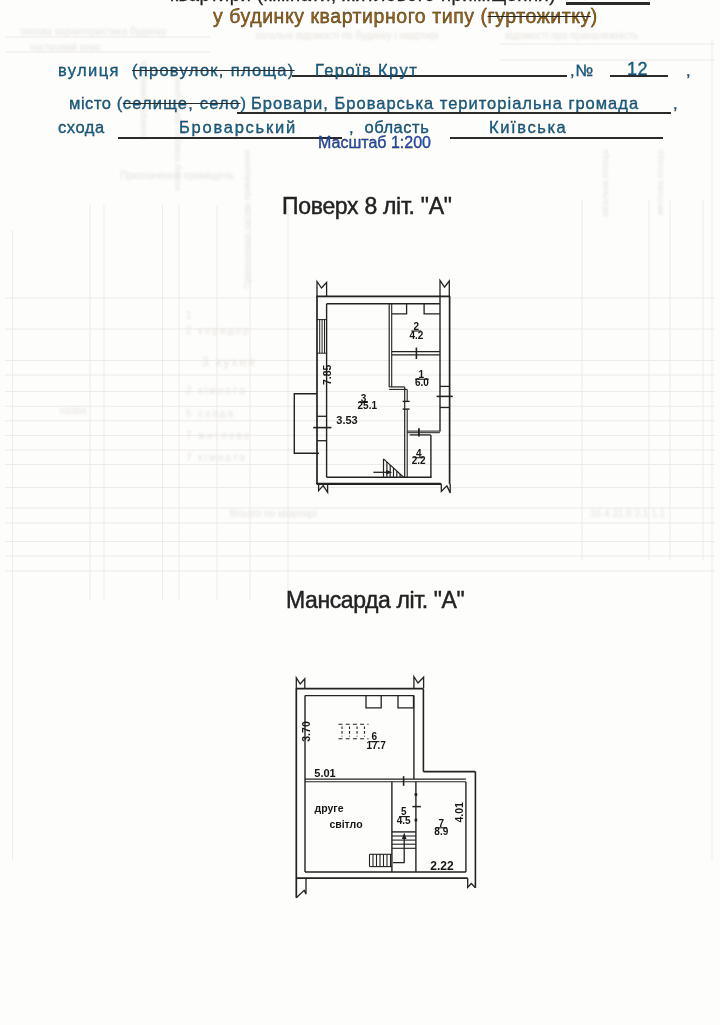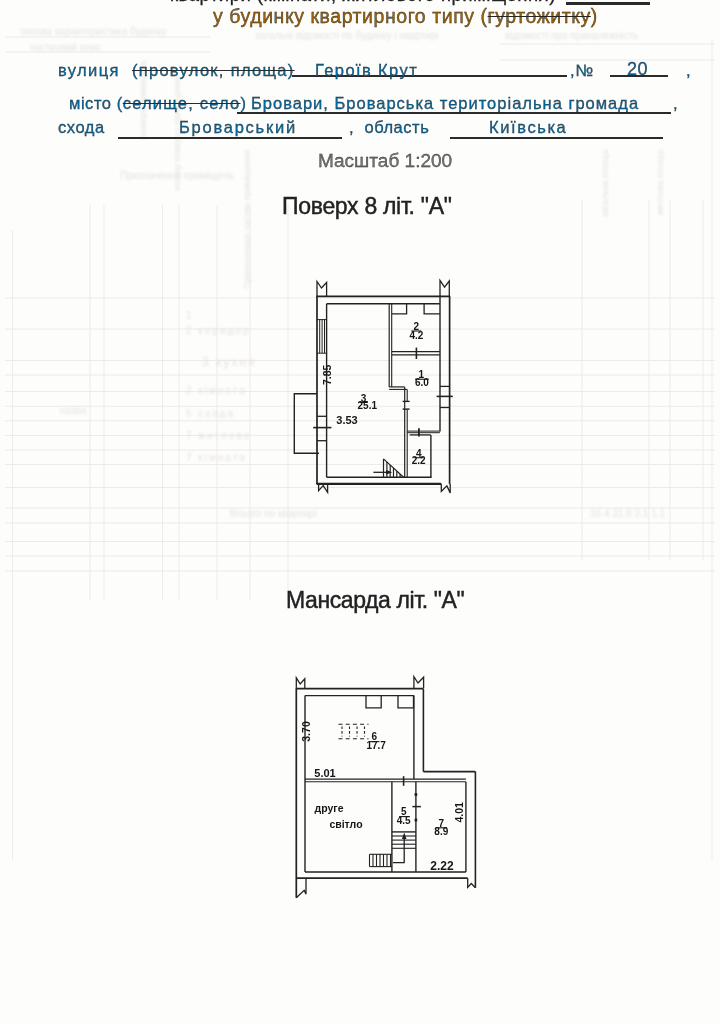--- a/index.html
+++ b/index.html
@@ -84,21 +84,21 @@
 <div class="abs doc" style="left:58px;top:61px;letter-spacing:1.4px">вулиця&nbsp; <span class="strike" style="letter-spacing:1.3px">(провулок, площа)</span></div>
 
 <div class="abs ul" style="left:292px;top:75.3px;width:275px"></div>
 
 <div class="abs doc" style="left:315px;top:61px;letter-spacing:1.4px">Героїв Крут</div>
 
 <div class="abs doc" style="left:570px;top:61px">,№</div>
 
 <div class="abs ul" style="left:610px;top:75.3px;width:58px"></div>
 
-<div class="abs doc" style="left:627px;top:59.5px;font-size:18px">20</div>
+<div class="abs doc" style="left:627px;top:59.5px;font-size:18px">12</div>
 
 <div class="abs doc" style="left:686px;top:61px">,</div>
 
 <div class="abs doc" style="left:69px;top:94px">місто (<span class="strike" style="letter-spacing:1.2px">селище, село</span>)</div>
 
 <div class="abs ul" style="left:237px;top:111.8px;width:434px"></div>
 
 <div class="abs doc" style="left:251px;top:94px;font-size:16.5px;letter-spacing:1.0px">Бровари, Броварська територіальна громада</div>
 
 <div class="abs doc" style="left:673px;top:94px">,</div>
@@ -108,21 +108,21 @@
 <div class="abs ul" style="left:118px;top:137.2px;width:224px"></div>
 
 <div class="abs doc" style="left:179px;top:118px;letter-spacing:1.75px">Броварський</div>
 
 <div class="abs doc" style="left:349px;top:118px">,&nbsp; область</div>
 
 <div class="abs ul" style="left:450px;top:137.2px;width:213px"></div>
 
 <div class="abs doc" style="left:489px;top:118px;letter-spacing:1.6px">Київська</div>
 
-<div class="abs" style="left:318px;top:150px;font-size:19px;letter-spacing:0px;color:#737373;-webkit-text-stroke:0.3px #242424">Масштаб 1:200</div>
+<div class="abs" style="left:318px;top:134px;font-size:16px;letter-spacing:0px;color:#1d4ed8;-webkit-text-stroke:0.3px #242424">Масштаб 1:200</div>
 
 <div class="abs" style="left:282px;top:193px;font-size:23px;letter-spacing:-0.3px;color:#222;-webkit-text-stroke:0.45px #222">Поверх 8 літ. "А"</div>
 
 <div class="abs" style="left:286px;top:586.5px;font-size:23px;letter-spacing:-0.4px;color:#222;-webkit-text-stroke:0.45px #222">Мансарда літ. "А"</div>
 
 <svg width="720" height="1025" viewBox="0 0 720 1025" fill="none" stroke="#222" stroke-width="1.3" style="filter:blur(0.28px)">
 
 <g>
 
 <path d="M317,296.5 V281.5 L321.5,288 L326.6,282.5 V296.5"></path>

